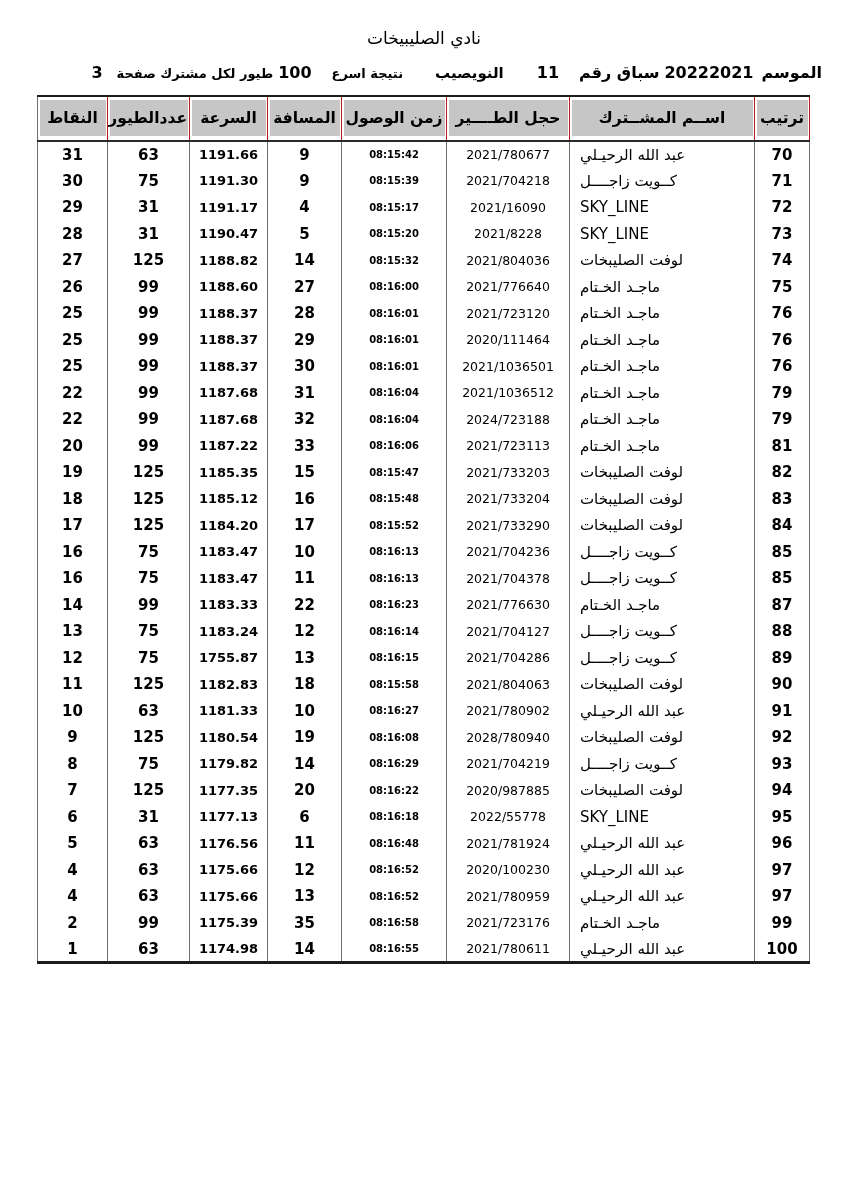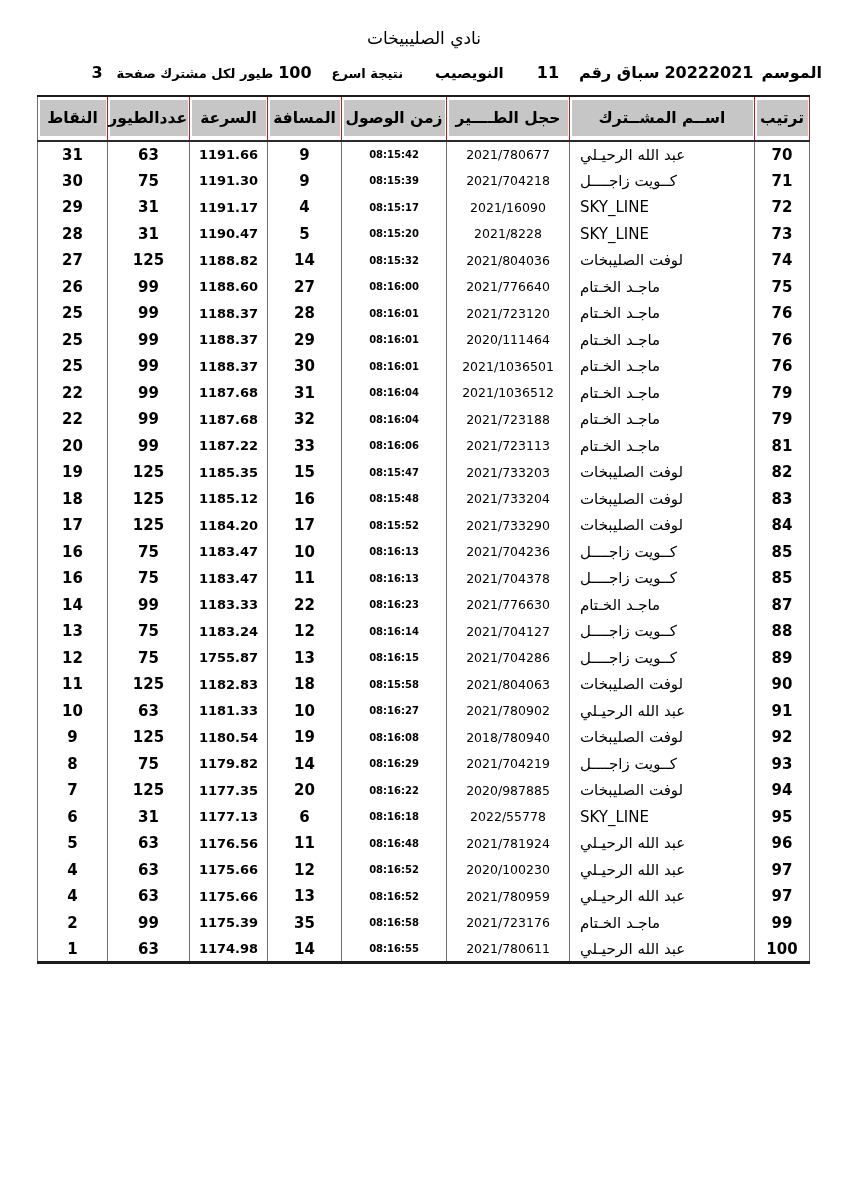--- a/index.html
+++ b/index.html
@@ -232,21 +232,21 @@
     <td class="ring">2021/1036512</td>
     <td class="time">08:16:04</td>
     <td class="dist">31</td>
     <td class="speed">1187.68</td>
     <td class="birds">99</td>
     <td class="pts">22</td>
   </tr>
       <tr>
     <td class="rank">79</td>
     <td class="name">ماجـد الخـتام</td>
-    <td class="ring">2021/723188</td>
+    <td class="ring">2024/723188</td>
     <td class="time">08:16:04</td>
     <td class="dist">32</td>
     <td class="speed">1187.68</td>
     <td class="birds">99</td>
     <td class="pts">22</td>
   </tr>
       <tr>
     <td class="rank">81</td>
     <td class="name">ماجـد الخـتام</td>
     <td class="ring">2021/723113</td>
@@ -352,21 +352,21 @@
     <td class="ring">2021/780902</td>
     <td class="time">08:16:27</td>
     <td class="dist">10</td>
     <td class="speed">1181.33</td>
     <td class="birds">63</td>
     <td class="pts">10</td>
   </tr>
       <tr>
     <td class="rank">92</td>
     <td class="name">لوفت الصليبخات</td>
-    <td class="ring">2018/780940</td>
+    <td class="ring">2028/780940</td>
     <td class="time">08:16:08</td>
     <td class="dist">19</td>
     <td class="speed">1180.54</td>
     <td class="birds">125</td>
     <td class="pts">9</td>
   </tr>
       <tr>
     <td class="rank">93</td>
     <td class="name">كــويت زاجــــل</td>
     <td class="ring">2021/704219</td>

